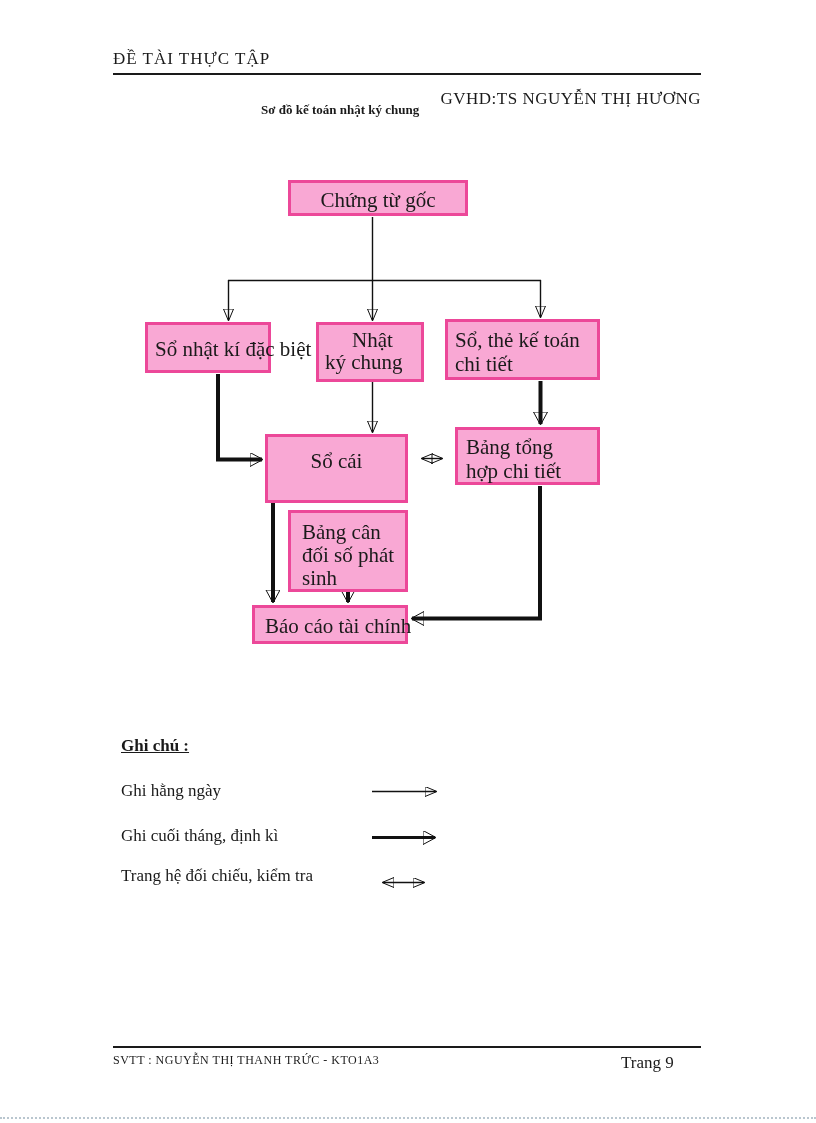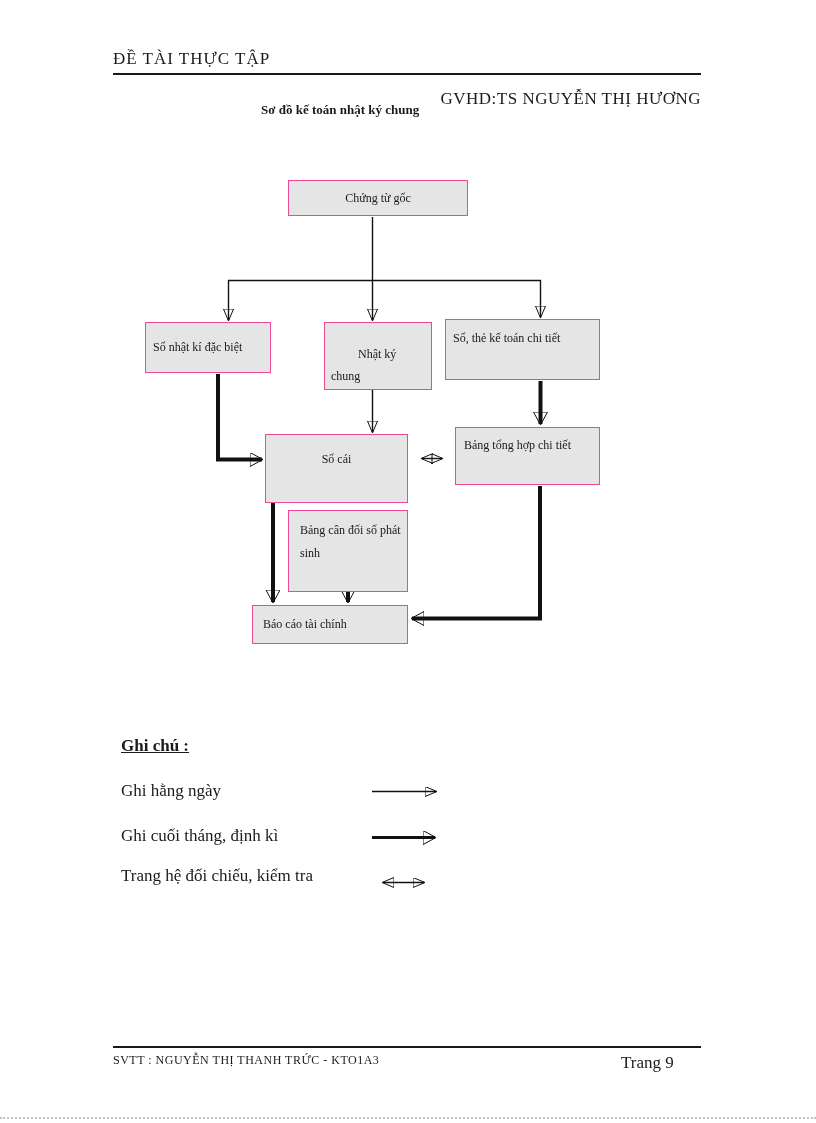--- a/index.html
+++ b/index.html
@@ -17,26 +17,26 @@
   .hdr-rule{position:absolute;left:113px;top:73px;width:588px;height:2px;background:#1a1a1a;}
   .ftr-rule{position:absolute;left:113px;top:1046px;width:588px;height:2px;background:#1a1a1a;}
   .ftr-left{position:absolute;left:113px;top:1053px;font-size:12px;letter-spacing:0.5px;white-space:nowrap;}
   .ftr-right{position:absolute;left:607px;top:1053px;font-size:17px;white-space:nowrap;margin-left:14px;}
   .page-break{position:absolute;left:0;top:1117px;width:816px;border-top:2px dotted #b9c6cf;}
   
   .doc-title{position:absolute;left:261px;top:102px;font-size:13px;font-weight:bold;white-space:nowrap;}
   
   .node{
     position:absolute;box-sizing:border-box;
-    border:1px solid #ec4899;background:#e5e5e5;
-    font-size:12px;line-height:23px;
+    border:3px solid #ec4899;background:#f9a8d4;
+    font-size:21px;line-height:23px;
   }
   .n-chungtu{left:288px;top:180px;width:180px;height:36px;text-align:center;line-height:34px;}
   .n-sonhatki{left:145px;top:322px;width:126px;height:51px;padding-left:7px;line-height:49px;white-space:nowrap;}
-  .n-nhatky{left:324px;top:322px;width:108px;height:68px;padding:20px 6px 0 6px;text-indent:27px;line-height:22px;}
+  .n-nhatky{left:316px;top:322px;width:108px;height:60px;padding:4px 6px 0 6px;text-indent:27px;line-height:22px;}
   .n-sothe{left:445px;top:319px;width:155px;height:61px;padding:6px 7px 0 7px;line-height:24px;}
   .n-socai{left:265px;top:434px;width:143px;height:69px;text-align:center;line-height:49px;}
   .n-bangtonghop{left:455px;top:427px;width:145px;height:58px;padding:5px 8px 8px 8px;line-height:24px;}
   .n-bangcandoi{left:288px;top:510px;width:120px;height:82px;padding:8px 2px 0 11px;line-height:23px;}
   .n-baocao{left:252px;top:605px;width:156px;height:39px;padding-left:10px;line-height:37px;white-space:nowrap;}
   
   .lg-heading{position:absolute;left:121px;top:736px;font-size:17px;font-weight:bold;text-decoration:underline;white-space:nowrap;}
   .lg-label{position:absolute;left:121px;font-size:17px;white-space:nowrap;}
   .lg-1{top:781px;} .lg-2{top:826px;} .lg-3{top:866px;}
   

